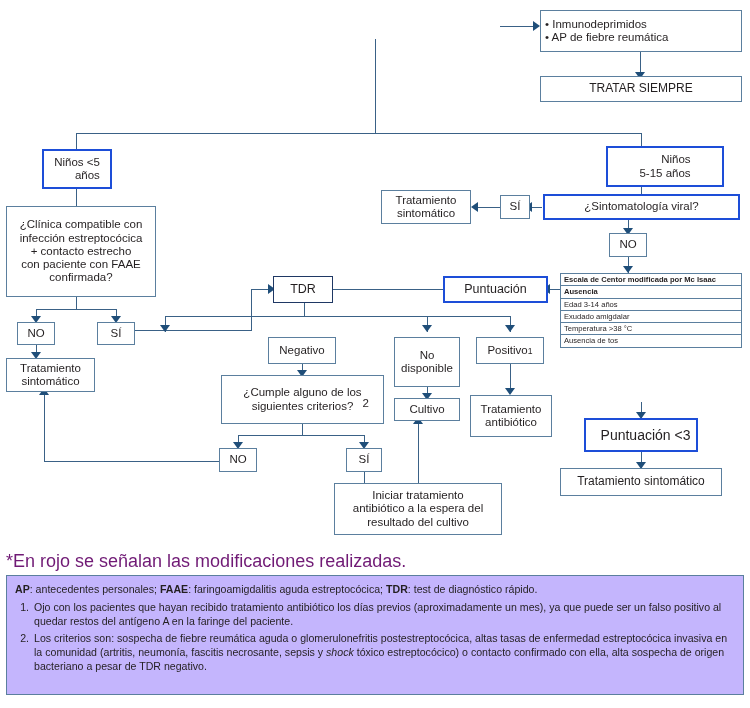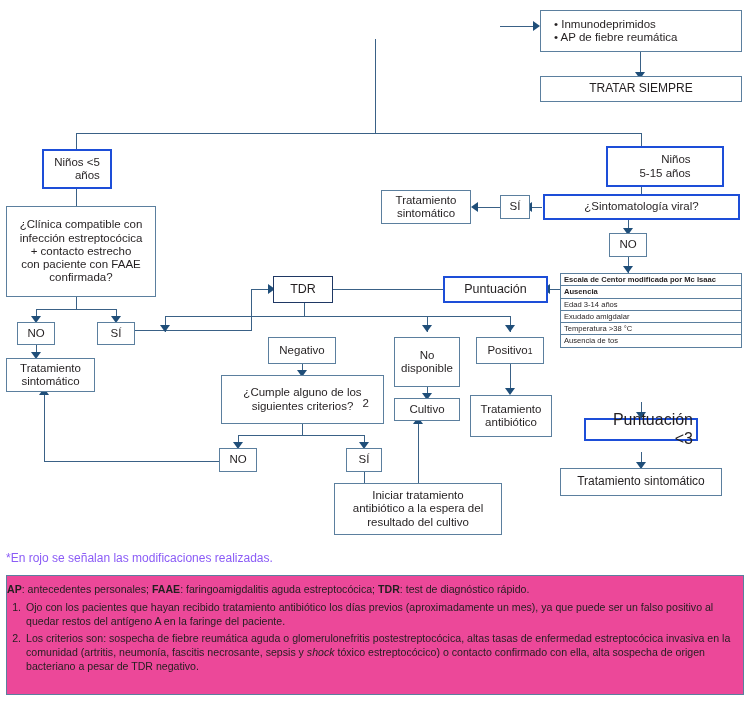--- a/index.html
+++ b/index.html
@@ -58,29 +58,29 @@
     box-sizing:border-box;
     border-bottom:1px solid #5b7f9e;
     padding:1px 3px;
     line-height:1.22;
   }
   #centor .row:last-child{ border-bottom:none; }
   #centor .row.hd{ font-weight:bold; }
   
   #note-star{
     position:absolute;
-    font-size:12px;
-    color:#8b5cf6;
+    font-size:18px;
+    color:#701a75;
   }
   #legend{
     position:absolute;
     box-sizing:border-box;
     border:1px solid #5b7f9e;
-    background:#ec4899;
-    padding:6px 8px 7px 0;
+    background:#c4b5fd;
+    padding:6px 8px 7px 8px;
     font-size:10.6px;
     line-height:1.33;
     color:#231f20;
   }
   #legend .defs{ margin:0 0 4px 0; }
   #legend ol{ margin:0; padding-left:17px; }
   #legend li{ margin:0 0 3px 0; padding-left:2px; }
   #legend li:last-child{ margin-bottom:16px; }
   b{ font-weight:bold; }
   i{ font-style:italic; }
@@ -176,21 +176,21 @@
   <div class="ln lnv" style="left:418px;top:421px;height:62px;"></div>
   <div class="arw up" style="left:413px;top:417px;"></div>
 
   <div class="ln lnv" style="left:641px;top:402px;height:16px;"></div>
   <div class="arw down" style="left:636px;top:412px;"></div>
 
   <div class="ln lnv" style="left:641px;top:452px;height:16px;"></div>
   <div class="arw down" style="left:636px;top:462px;"></div>
 
 
-  <div class="box left" style="left:540px;top:10px;width:202px;height:42px;padding-left:13px;font-size:11.5px;">• Inmunodeprimidos
+  <div class="box left" style="left:540px;top:10px;width:202px;height:42px;padding-left:4px;font-size:11.5px;">• Inmunodeprimidos
 • AP de fiebre reumática</div>
 
   <div class="box" style="left:540px;top:76px;width:202px;height:26px;font-size:12px;">TRATAR SIEMPRE</div>
 
   <div class="box red" style="left:42px;top:149px;width:70px;height:40px;">Niños &lt;5
 años</div>
 
   <div class="box" style="left:6px;top:206px;width:150px;height:91px;">¿Clínica compatible con
 infección estreptocócica
 + contacto estrecho
@@ -240,21 +240,21 @@
 antibiótico</div>
 
   <div class="box" style="left:219px;top:448px;width:38px;height:24px;">NO</div>
 
   <div class="box" style="left:346px;top:448px;width:36px;height:24px;">SÍ</div>
 
   <div class="box" style="left:334px;top:483px;width:168px;height:52px;">Iniciar tratamiento
 antibiótico a la espera del
 resultado del cultivo</div>
 
-  <div class="box red" style="left:584px;top:418px;width:114px;height:23px;font-size:16px;padding-left:12px;">Puntuación &lt;3</div>
+  <div class="box red" style="left:584px;top:418px;width:114px;height:34px;font-size:14px;padding-left:12px;">Puntuación &lt;3</div>
 
   <div class="box" style="left:560px;top:468px;width:162px;height:28px;font-size:12px;">Tratamiento sintomático</div>
 
   <div id="centor" style="left:560px;top:273px;width:182px;">
     <div class="row hd">Escala de Centor modificada por Mc Isaac</div>
     <div class="row hd">Ausencia</div>
     <div class="row">Edad 3-14 años</div>
     <div class="row">Exudado amigdalar</div>
     <div class="row">Temperatura &gt;38 °C</div>
     <div class="row">Ausencia de tos</div>

